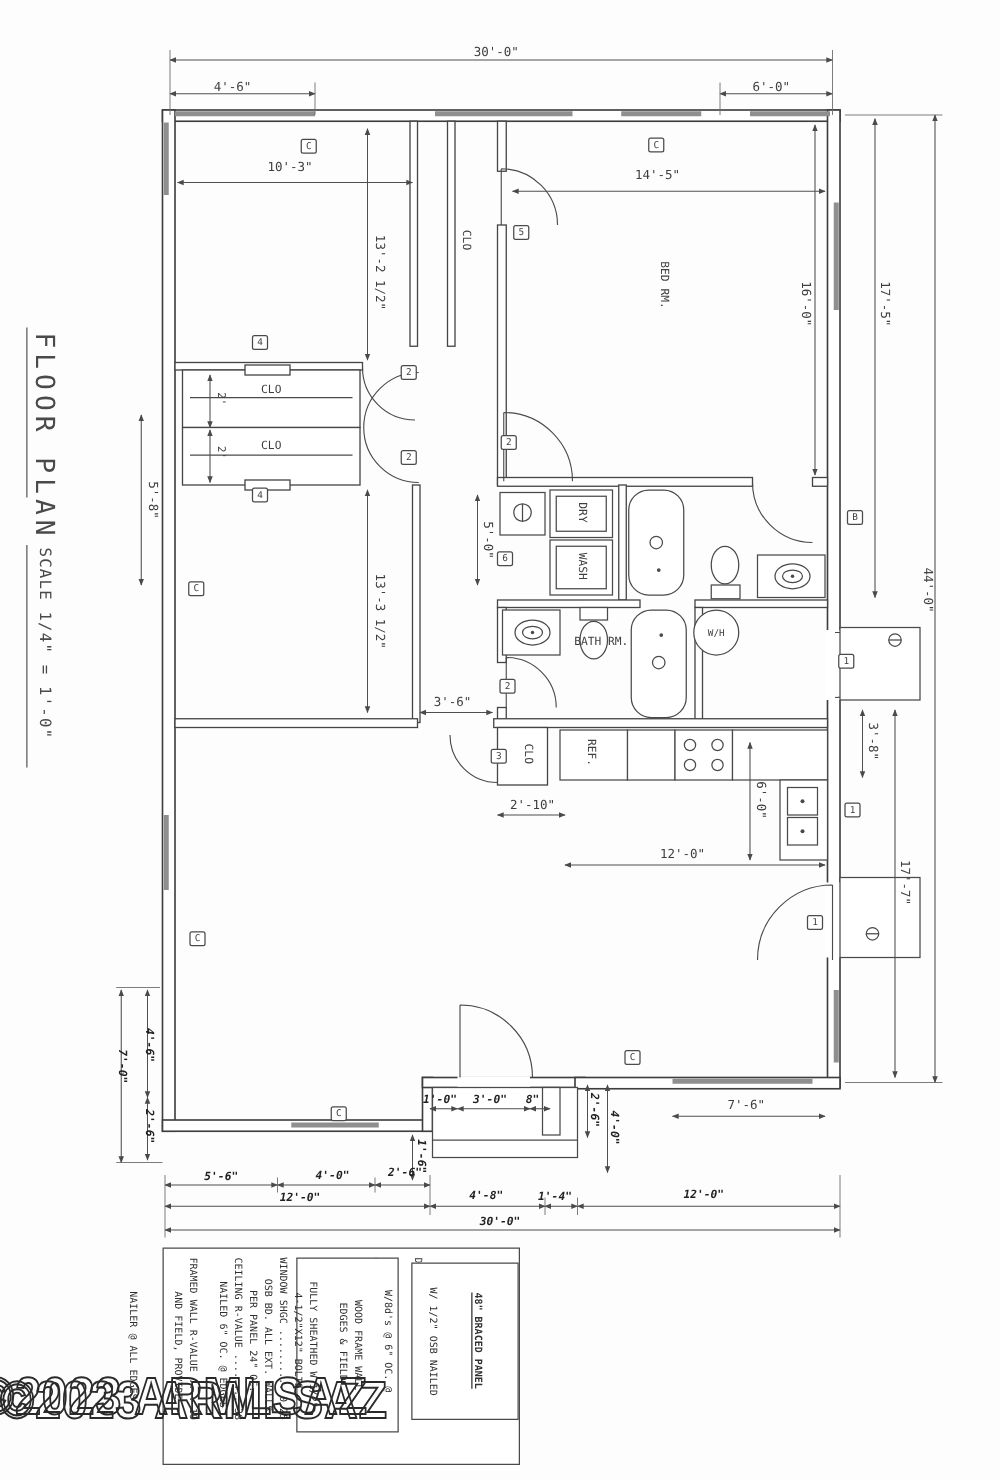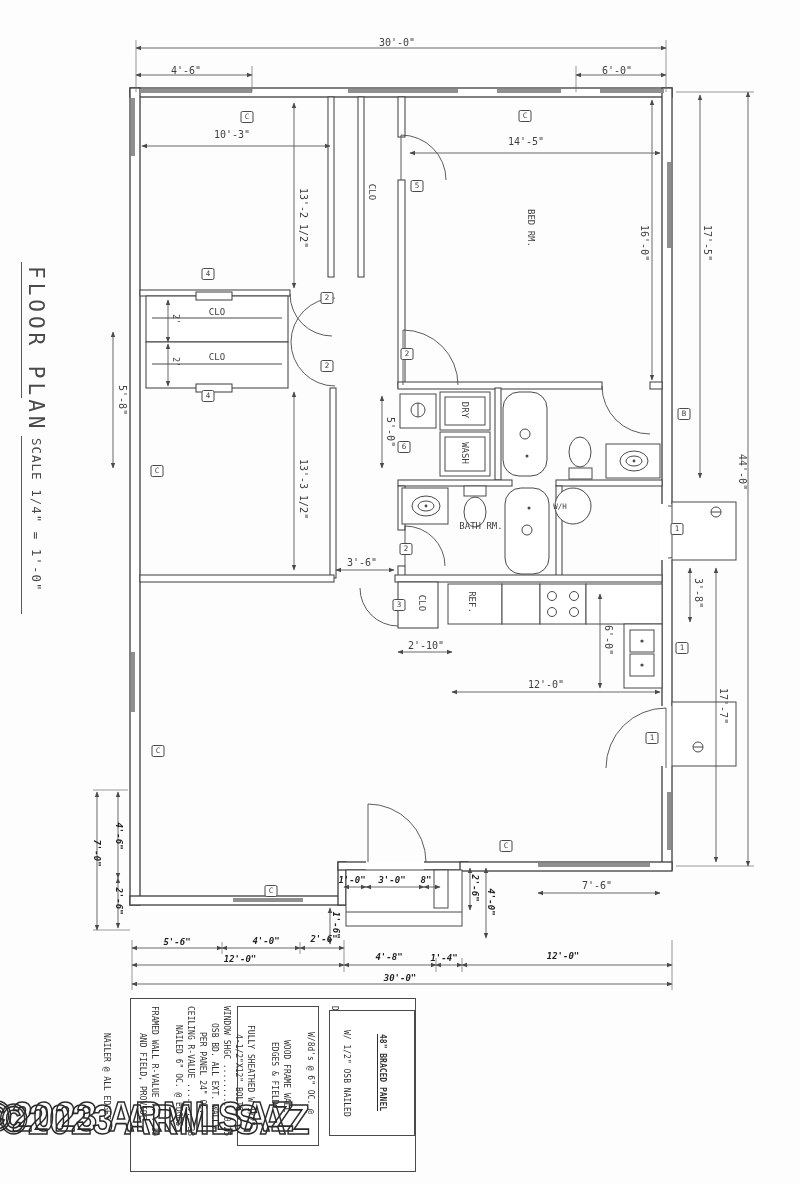--- a/index.html
+++ b/index.html
@@ -271,29 +271,29 @@
 <span class="dv" style="left:698px;top:593px">3'-8"</span>
 <span class="dv" style="left:723px;top:706px">17'-7"</span>
 <span class="dv bi" style="left:97px;top:853px">7'-0"</span>
 <span class="dv bi" style="left:119px;top:836px">4'-6"</span>
 <span class="dv bi" style="left:119px;top:901px">2'-6"</span>
 <span class="dv bi" style="left:336px;top:925px">1'-6"</span>
 <span class="dv bi" style="left:475px;top:888px">2'-6"</span>
 <span class="dv bi" style="left:491px;top:902px">4'-0"</span>
 
 <span class="rlv" style="left:531px;top:228px">BED RM.</span>
-<span class="rl" style="left:481px;top:526px">BATH RM.</span>
+<span class="rl" style="left:481px;top:514px">BATH RM.</span>
 <span class="rlv" style="left:372px;top:192px">CLO</span>
 <span class="rl sm" style="left:217px;top:312px">CLO</span>
 <span class="rl sm" style="left:217px;top:357px">CLO</span>
 <span class="rlv sm" style="left:422px;top:603px">CLO</span>
 <span class="rlv sm" style="left:465px;top:410px">DRY</span>
 <span class="rlv sm" style="left:465px;top:453px">WASH</span>
 <span class="rlv sm" style="left:472px;top:602px">REF.</span>
-<span class="rl wh-lbl" style="left:560px;top:506px">W/H</span>
+<span class="rl wh-lbl" style="left:573px;top:506px">W/H</span>
 
 <span class="mk" style="left:247px;top:117px">C</span>
 <span class="mk" style="left:525px;top:116px">C</span>
 <span class="mk" style="left:417px;top:186px">5</span>
 <span class="mk" style="left:208px;top:274px">4</span>
 <span class="mk" style="left:208px;top:396px">4</span>
 <span class="mk" style="left:327px;top:298px">2</span>
 <span class="mk" style="left:327px;top:366px">2</span>
 <span class="mk" style="left:407px;top:354px">2</span>
 <span class="mk" style="left:404px;top:447px">6</span>

